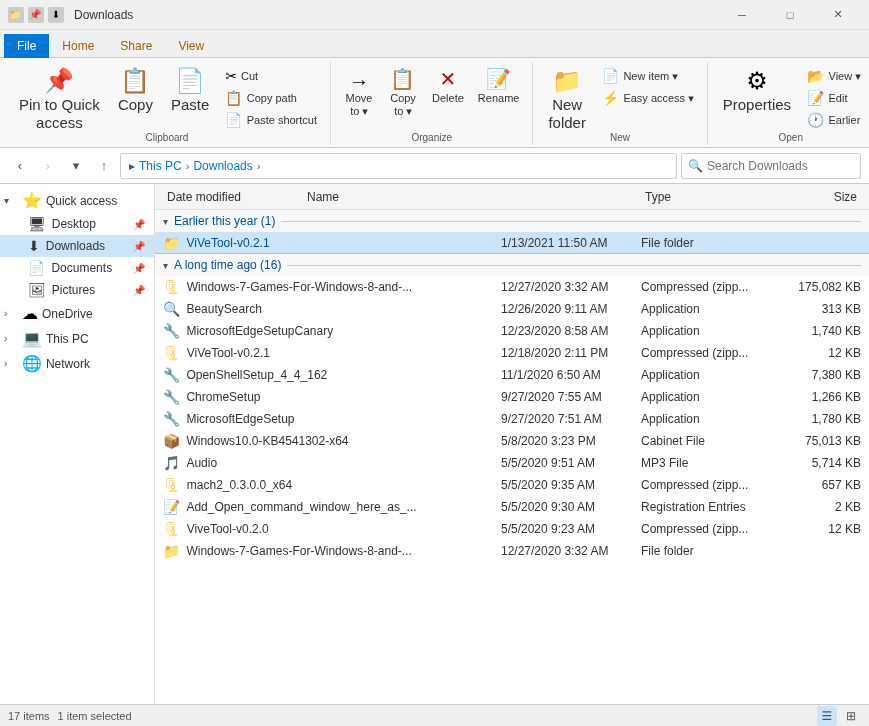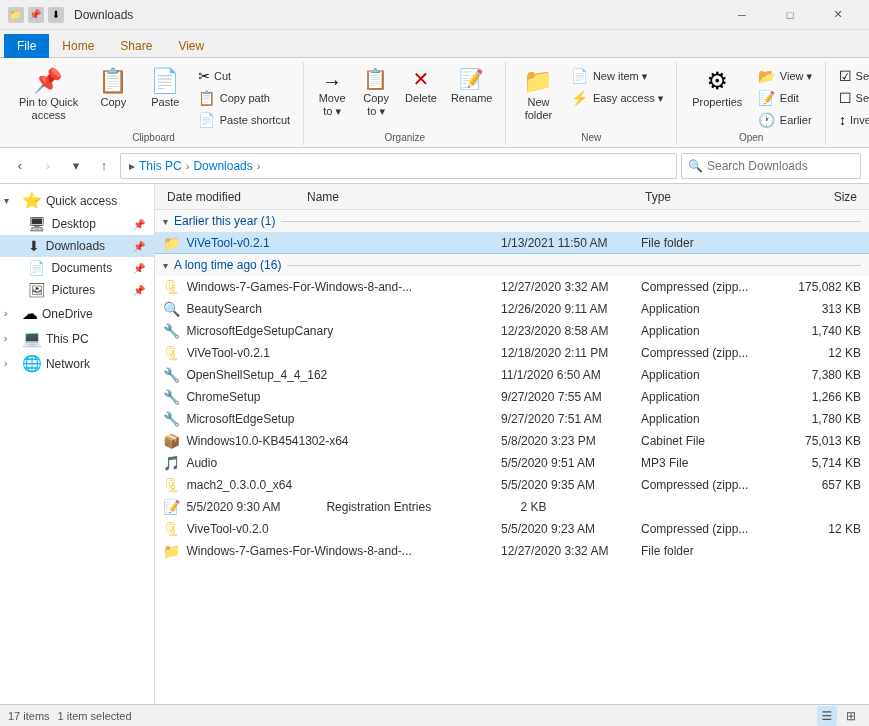--- a/index.html
+++ b/index.html
@@ -85,21 +85,21 @@
       justify-content: flex-start;
       padding: 4px 6px;
       cursor: pointer;
       border: 1px solid transparent;
       border-radius: 2px;
       gap: 3px;
       min-width: 48px;
       height: 68px;
     }
     .ribbon-btn-large .icon { font-size: 24px; line-height: 1; }
-    .ribbon-btn-large .label { font-size: 11px; color: #333; text-align: center; line-height: 1.2; }
+    .ribbon-btn-large .label { font-size: 15px; color: #333; text-align: center; line-height: 1.2; }
     .ribbon-btn-small {
       display: flex;
       align-items: center;
       gap: 4px;
       padding: 2px 4px;
       cursor: pointer;
       border: 1px solid transparent;
       border-radius: 2px;
       height: 20px;
       white-space: nowrap;
@@ -597,20 +597,21 @@
   </div>
         <div class="file-row">
     <span class="file-icon" style="color:#f5c842">🗜</span>
     <span class="file-name regular">mach2_0.3.0.0_x64</span>
     <span class="file-date">5/5/2020 9:35 AM</span>
     <span class="file-type">Compressed (zipp...</span>
     <span class="file-size">657 KB</span>
   </div>
         <div class="file-row">
     <span class="file-icon" style="color:#aaa">📝</span>
+    <span class="file-name regular">Add_Open_command_window_here_as_...</span>
     <span class="file-date">5/5/2020 9:30 AM</span>
     <span class="file-type">Registration Entries</span>
     <span class="file-size">2 KB</span>
   </div>
         <div class="file-row">
     <span class="file-icon" style="color:#f5c842">🗜</span>
     <span class="file-name regular">ViveTool-v0.2.0</span>
     <span class="file-date">5/5/2020 9:23 AM</span>
     <span class="file-type">Compressed (zipp...</span>
     <span class="file-size">12 KB</span>

